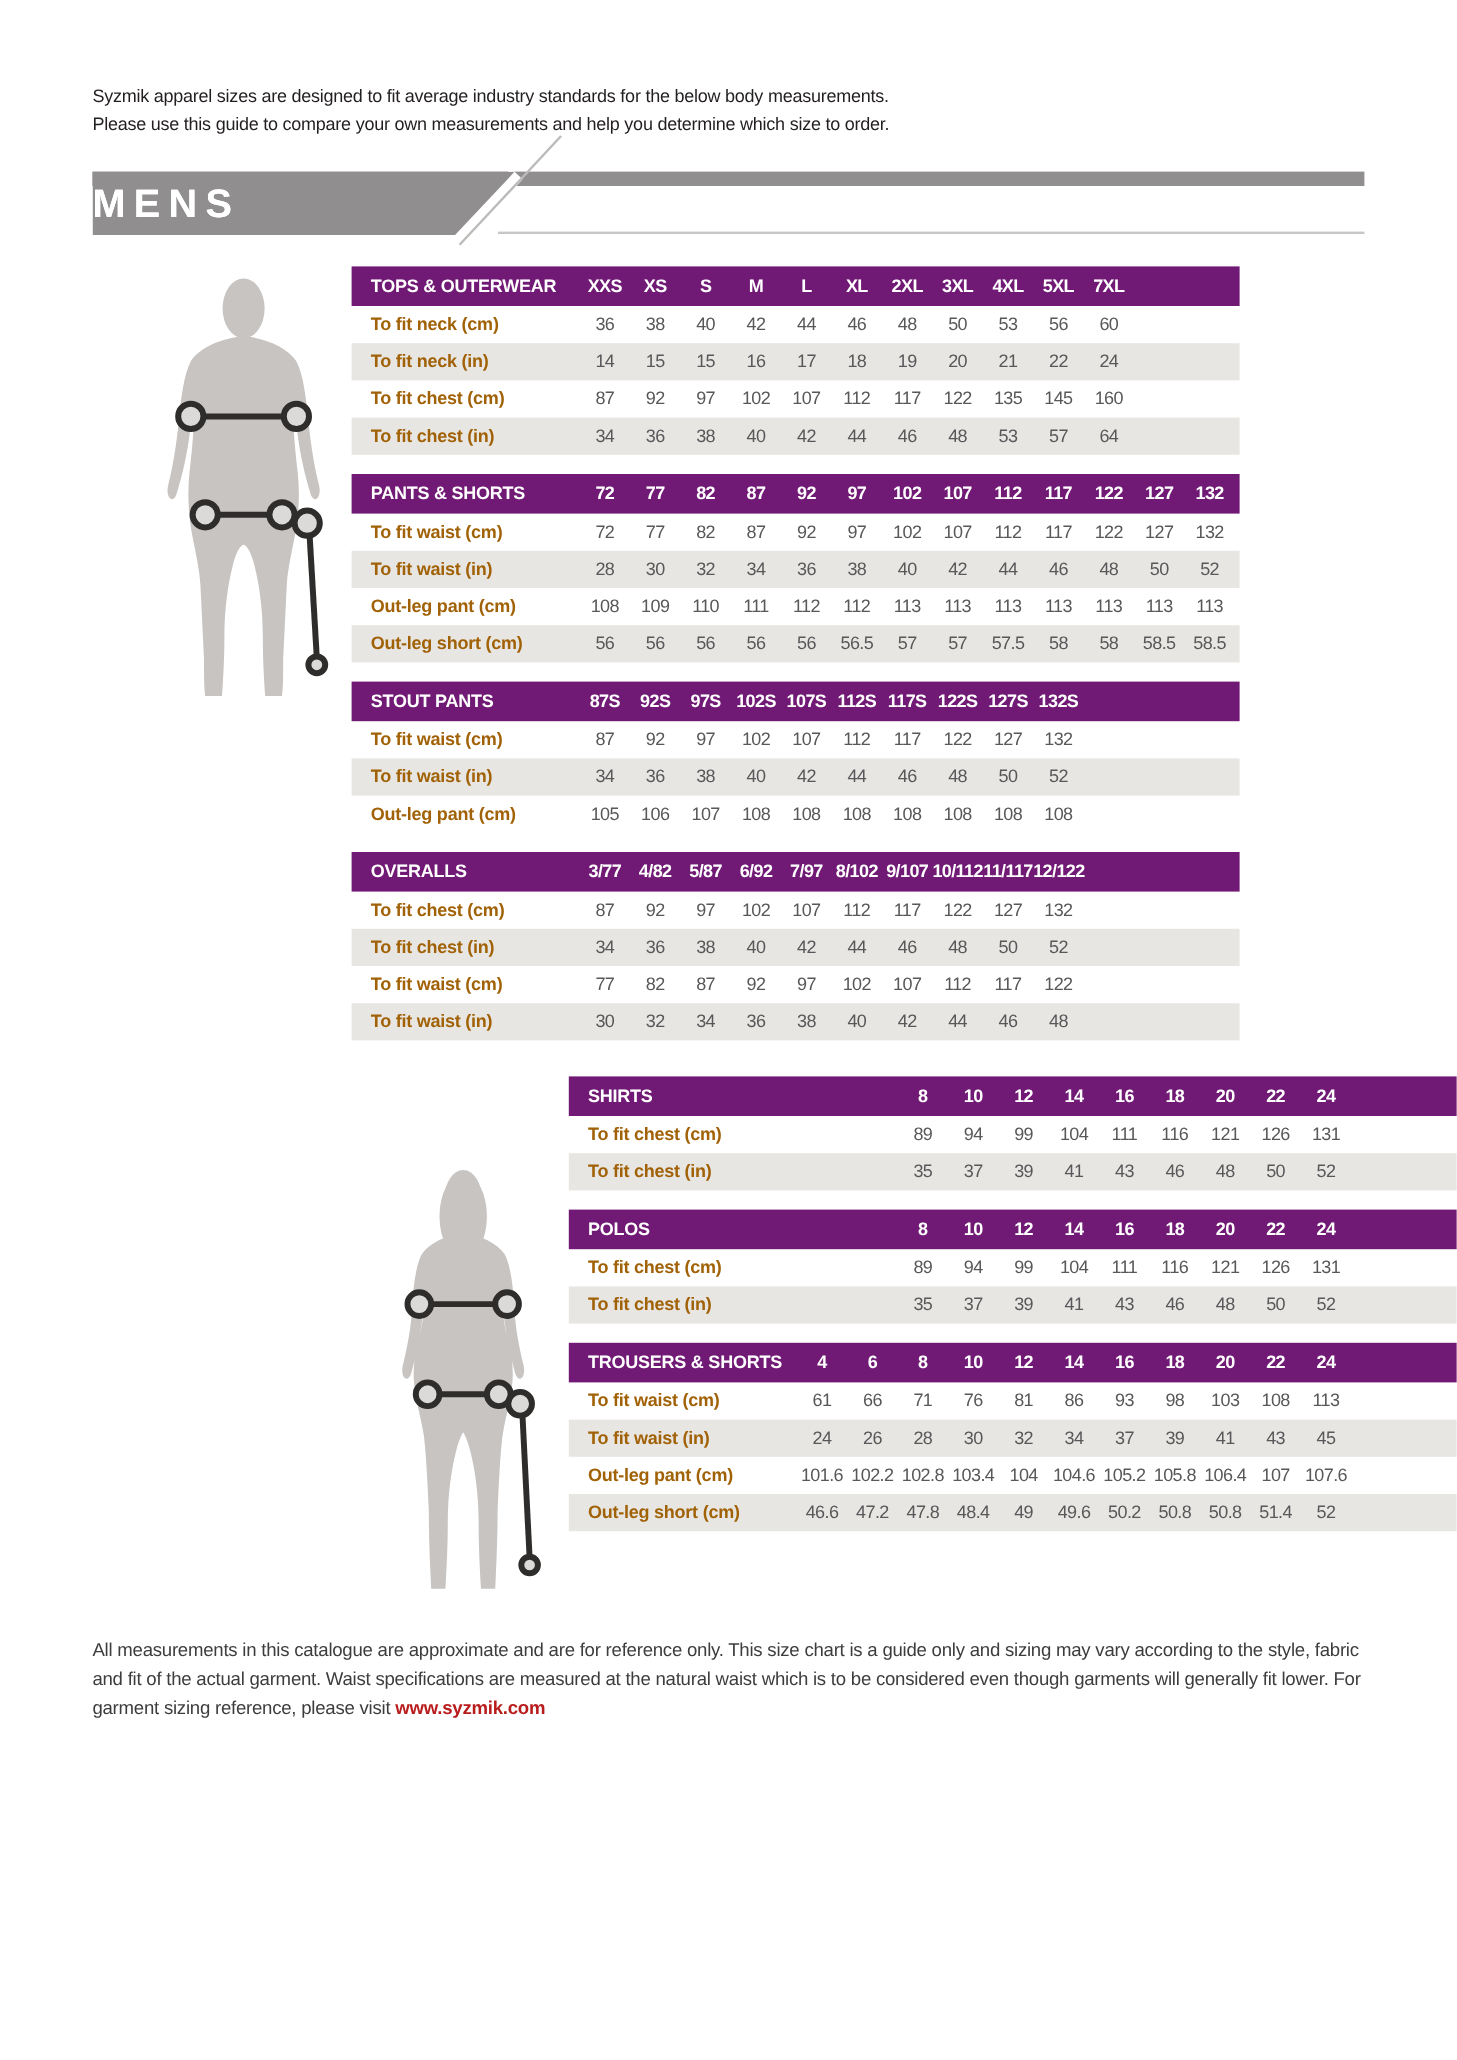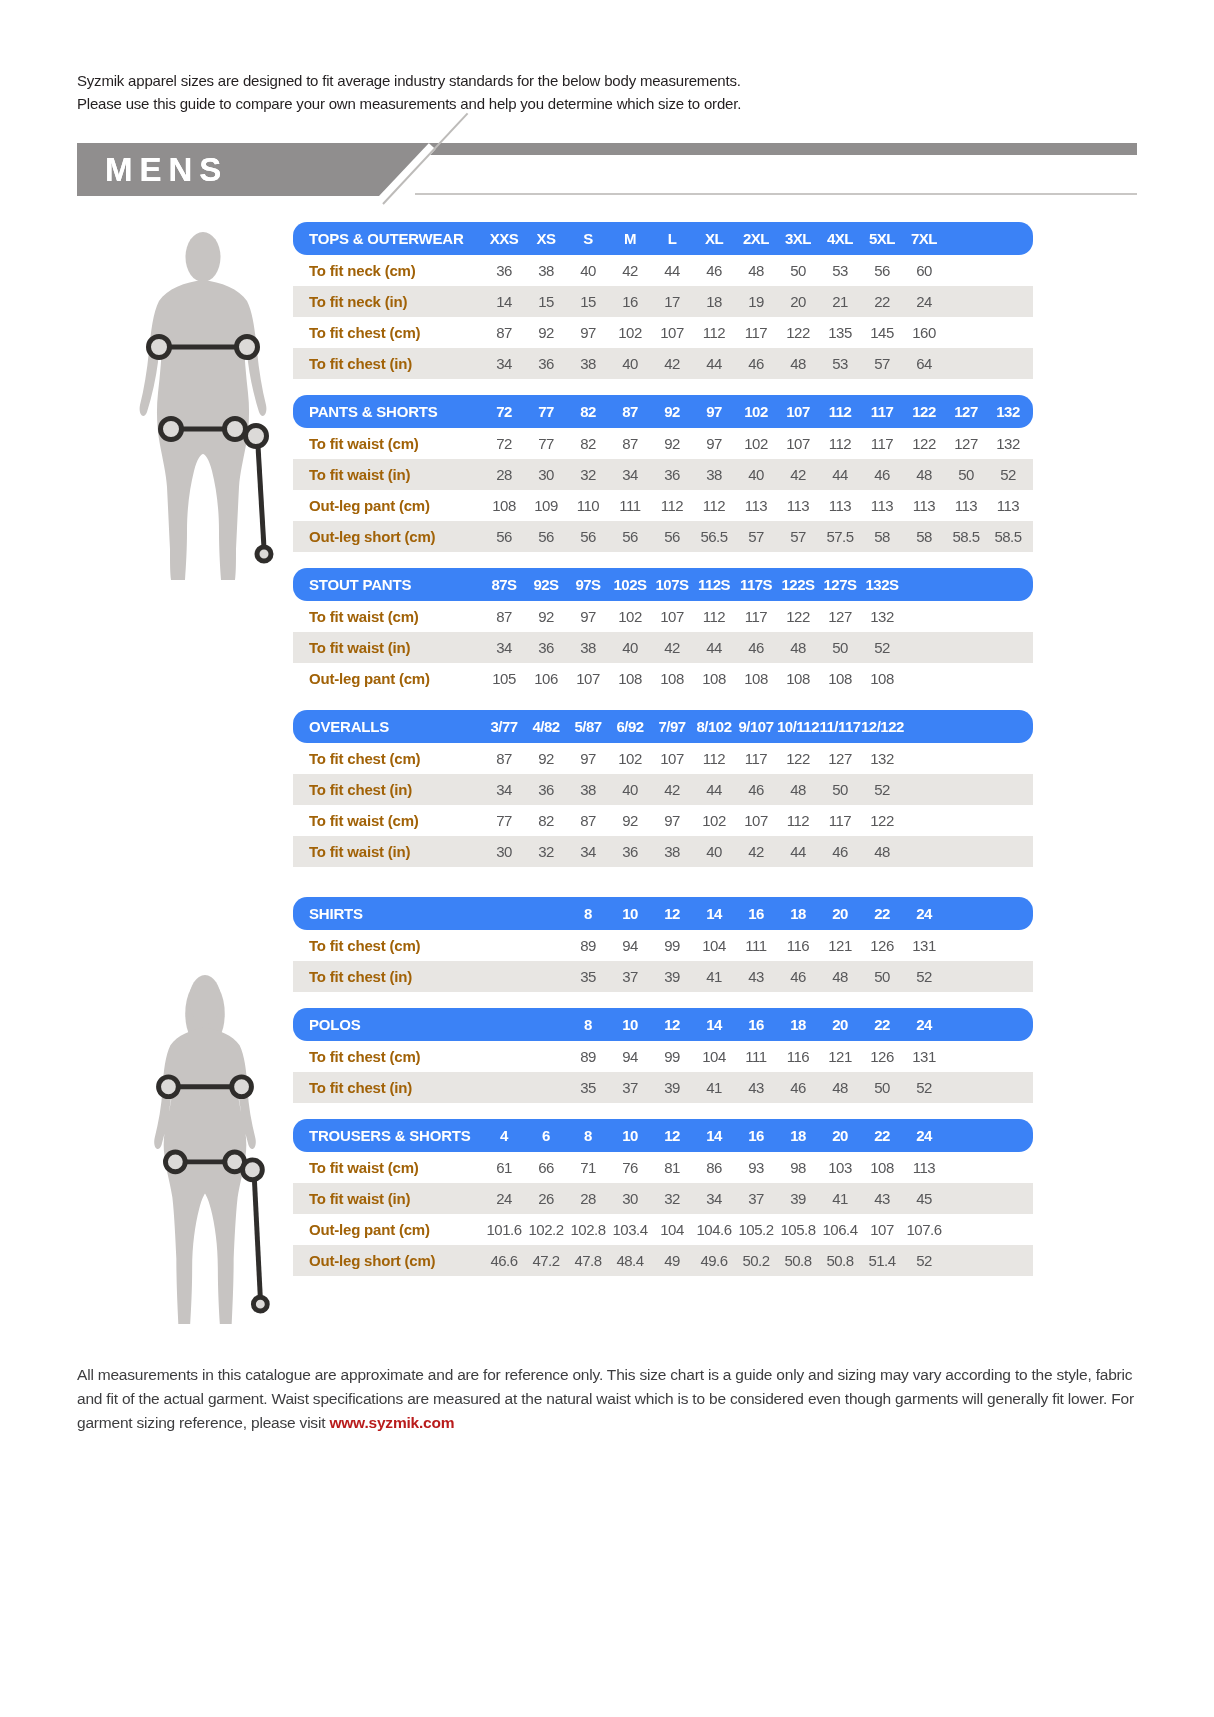--- a/index.html
+++ b/index.html
@@ -18,41 +18,41 @@
 
   
   .banner { position:relative; height:53px; margin-left:77px; width:1060px; }
   .banner-mens   { margin-top:28px; }
   .banner-womens { margin-top:50px; }
   .banner .strip  { position:absolute; top:0; left:0; right:0; height:12px; background:#908e8e; }
   .banner .gapbar { position:absolute; left:322px; top:-8px; width:13px; height:74px; background:#ffffff; transform:rotate(43deg); }
   .banner .block  {
     position:absolute; top:0; left:0; height:53px; width:352px; background:#908e8e;
     clip-path:polygon(0 0, 100% 0, calc(100% - 50px) 100%, 0 100%);
-    display:flex; align-items:center; padding-left:28px;
+    display:flex; align-items:center; 
   }
   .banner .block .banner-label {
     color:#ffffff; font-size:33px; font-weight:700; letter-spacing:7px; line-height:1;
     text-shadow:0 0 0.5px #ffffff;
   }
   .banner .bottomline { position:absolute; bottom:1px; left:338px; right:0; height:2px; background:#c9c7c5; }
   .banner .diag { position:absolute; left:306px; top:60px; width:124px; height:2px; background:#bdbbb9; transform-origin:0 50%; transform:rotate(-47deg); }
 
   
   .section-body { display:flex; align-items:flex-start; margin-left:77px; }
   .section-mens   { margin-top:26px; }
-  .section-womens { margin-top:14px; }
+  .section-womens { margin-top:14px;justify-content:flex-end; }
   .figure-col { width:216px; flex:0 0 216px; }
   .figure-male   { margin:8px 0 0 36px; }
   .figure-female { margin:74px 0 0 44px; }
 
   .tables-col { width:740px; }
   .size-table { width:740px; margin-bottom:16px; }
   .t-row { display:flex; align-items:center; height:31px; width:740px; }
-  .t-head { background:#3b82f6; height:33px;border-radius:14px; }
+  .t-head { background:#701a75; height:33px; }
   .t-head .t-label { color:#ffffff; font-weight:700; }
   .t-head .t-cell  { color:#ffffff; font-weight:700; }
   .zebra { background:#e8e6e3; }
   .t-label {
     width:190px; flex:0 0 190px; padding-left:16px;
     font-size:15px; font-weight:700; color:#a16207;
   }
   .t-cell {
     width:42px; flex:0 0 42px; text-align:center;
     font-size:15px; color:#58585a; letter-spacing:-0.5px;

